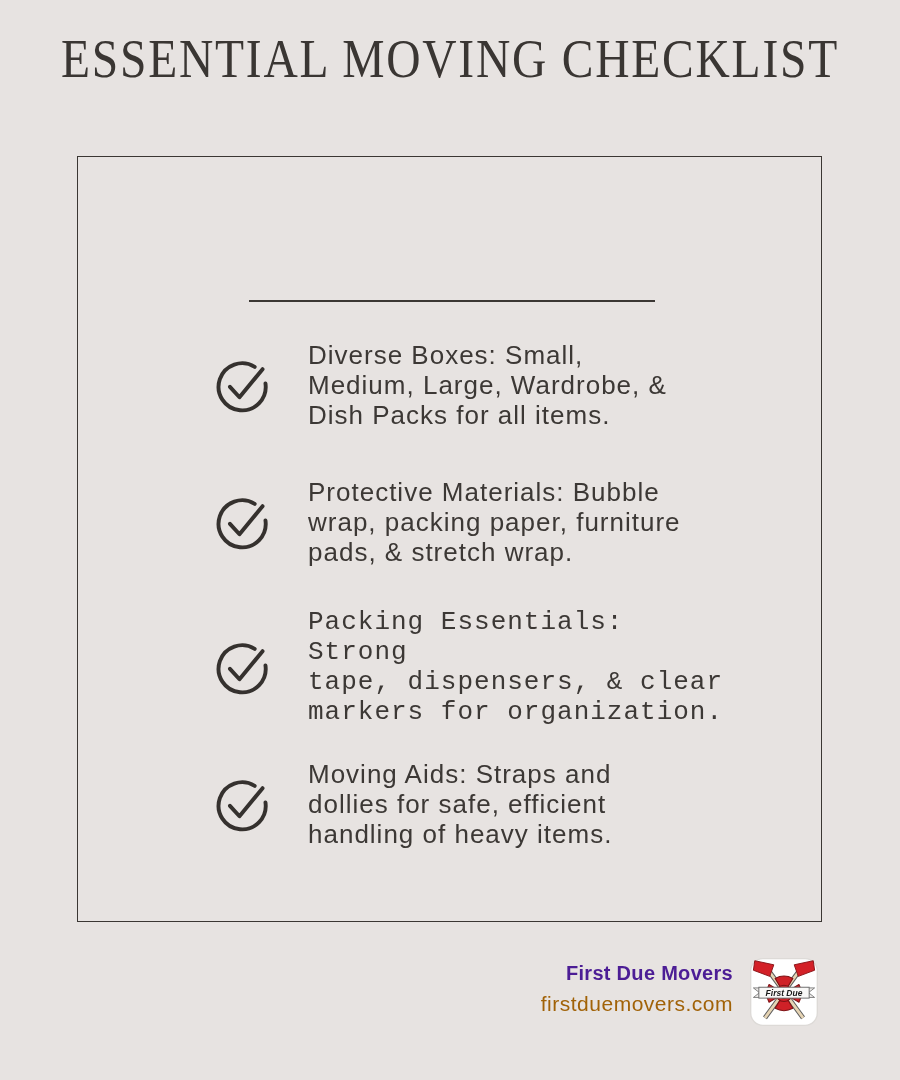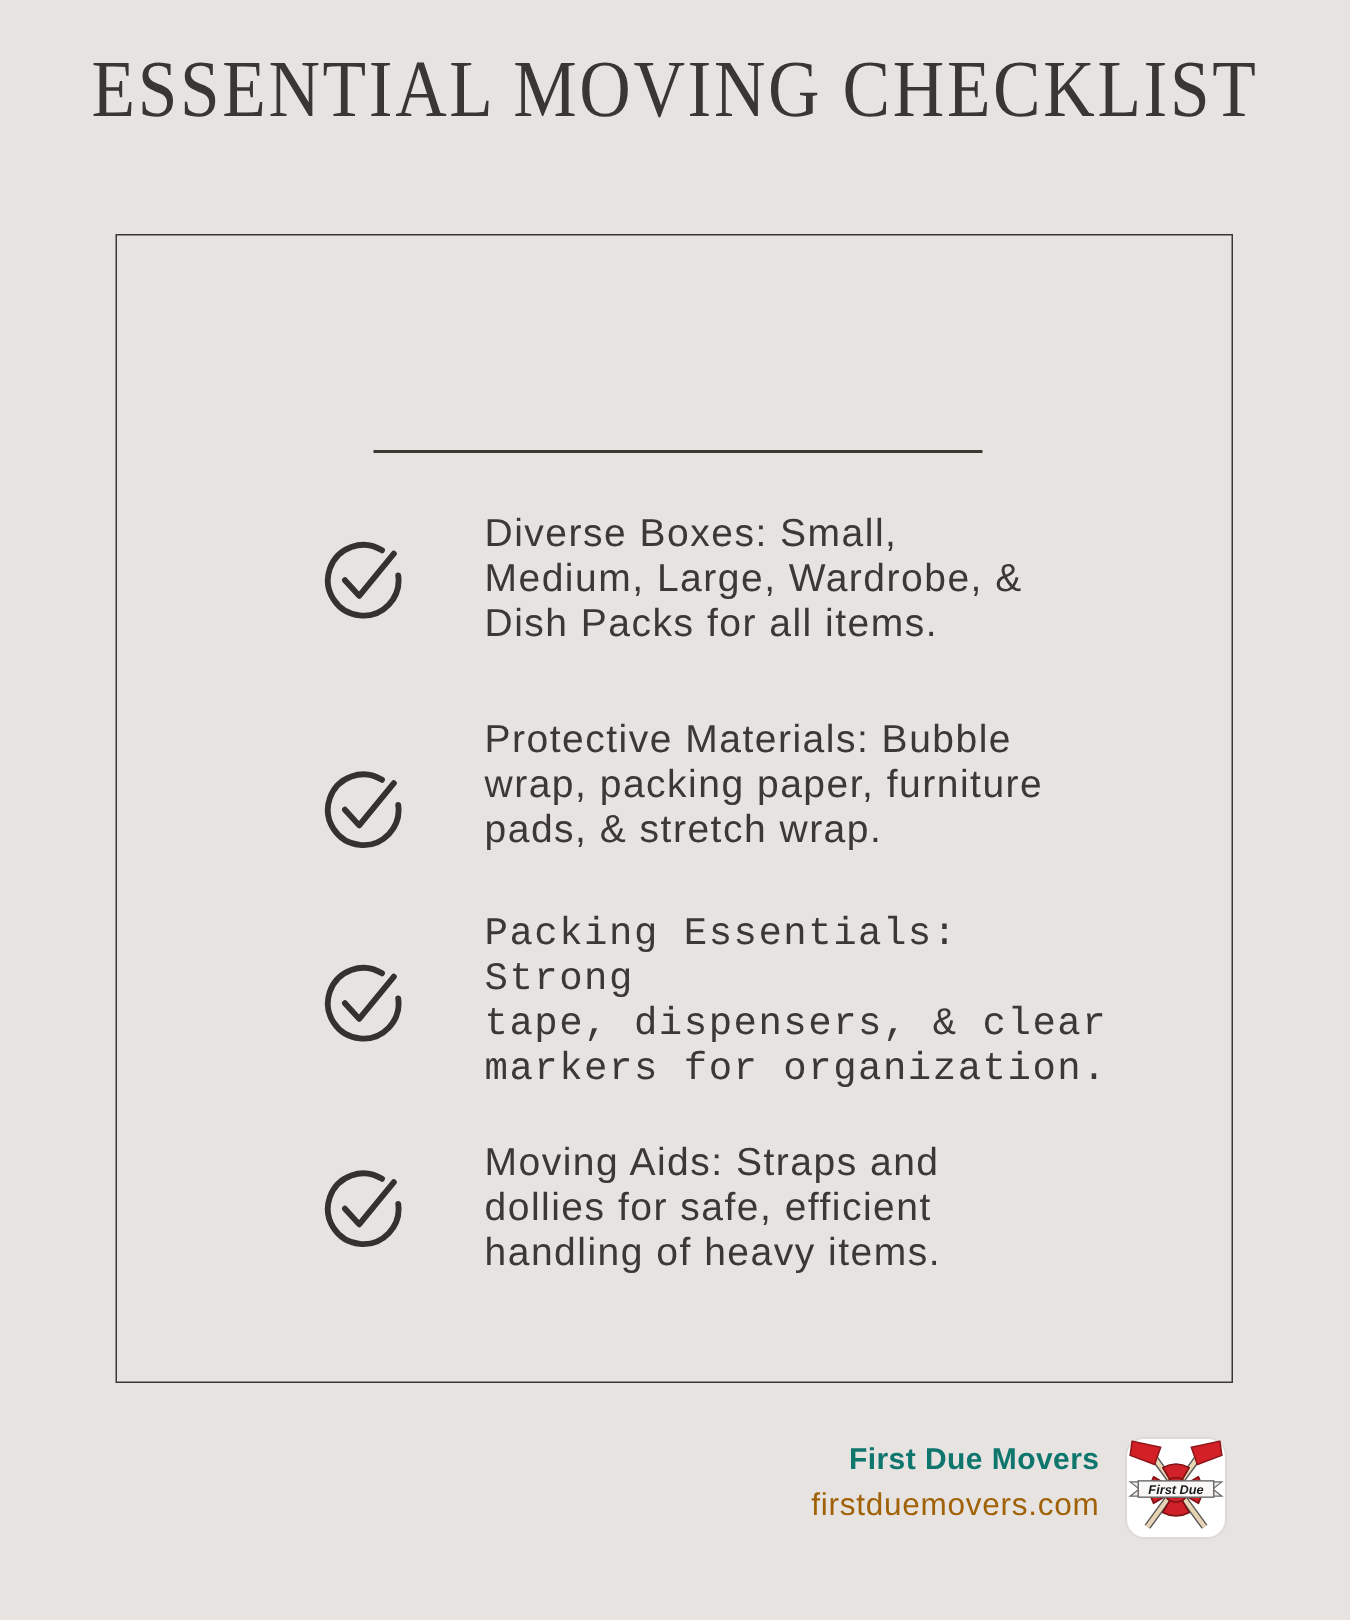--- a/index.html
+++ b/index.html
@@ -44,53 +44,53 @@
     top: 143px;
     width: 406px;
     height: 1.5px;
     background: #3b3733;
   }
   .check-item {
     position: absolute;
     left: 137px;
     display: flex;
     align-items: center;
-    gap: 50px;
+    gap: 35px;
   }
   .check-item .icon-wrap {
     width: 58px;
     height: 58px;
     flex: 0 0 58px;
   }
   .item-text {
     margin: 0;
     width: 430px;
     font-size: 26px;
     line-height: 30px;
     letter-spacing: 1px;
     color: #3c3835;
     white-space: pre-line;
   }
   .item-1 { top: 183px; }
-  .item-2 { top: 320px; align-items: flex-end; }
+  .item-2 { top: 320px; }
   .item-3 { top: 450px; font-family: Liberation Mono, monospace; }
   .item-4 { top: 602px; }
 
   .footer-text {
     position: absolute;
     right: 167px;
     top: 962px;
     text-align: right;
   }
   .brand-name {
     margin: 0;
     font-size: 20px;
     font-weight: bold;
     letter-spacing: 0.3px;
-    color: #0f766e;
+    color: #4c1d95;
   }
   .website {
     margin: 7px 0 0 0;
     font-size: 21px;
     letter-spacing: 0.5px;
     color: #a16207;
   }
   .logo-box {
     position: absolute;
     left: 750px;

